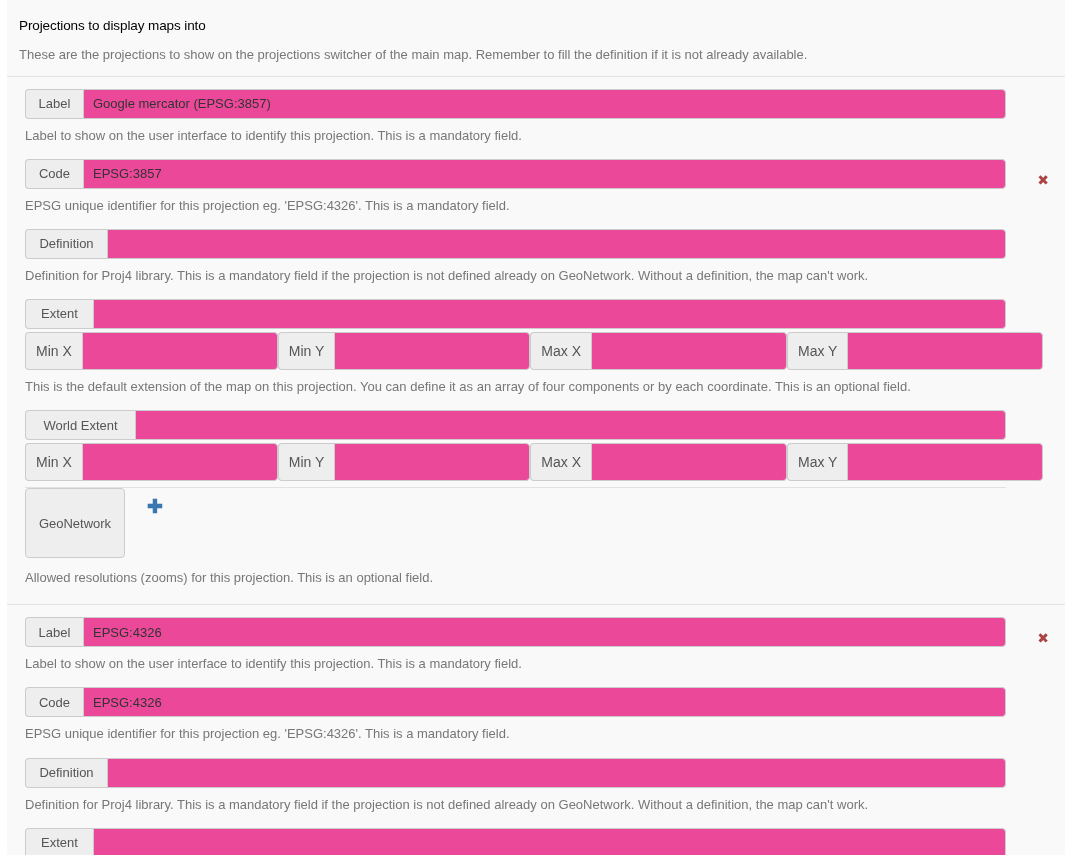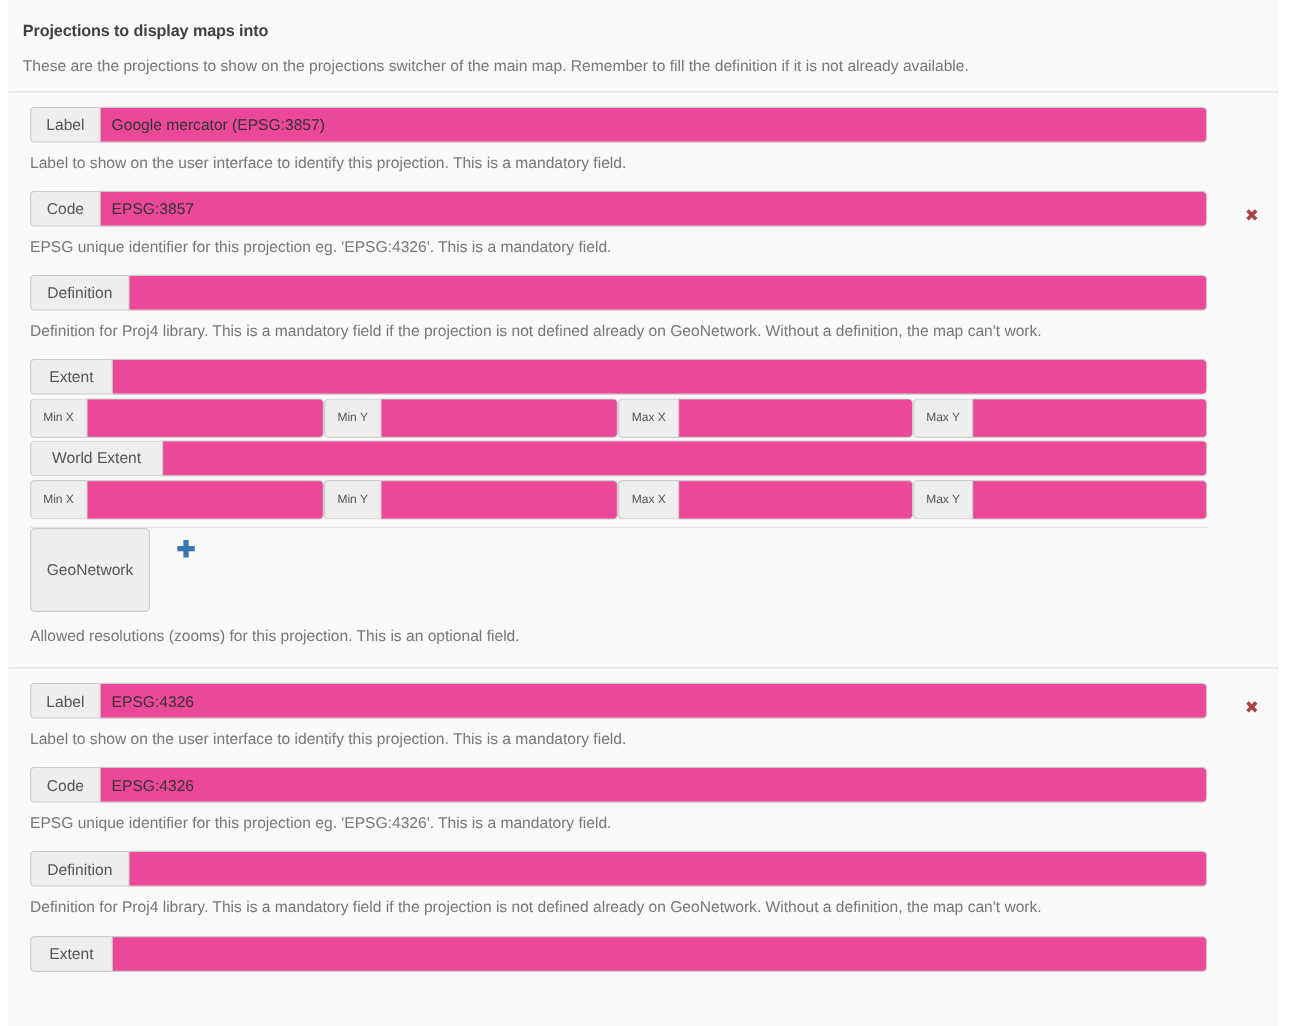--- a/index.html
+++ b/index.html
@@ -33,22 +33,22 @@
     min-height: 855px;
     background: #f9f9f9;
     box-sizing: border-box;
   }
 
   .section-head {
     padding: 18px 12px 0 12px;
   }
   .section-title {
     font-size: 13.5px;
-    font-weight: bold;
-    color: #404040;
+    font-weight: normal;
+    color: #000000;
     margin: 0 0 13px 0;
     letter-spacing: -0.1px;
   }
   .section-desc {
     font-size: 13px;
     color: #777777;
     margin: 13px 0 12px 0;
     line-height: 1.35;
   }
 
@@ -114,21 +114,21 @@
     margin-top: 3px;
   }
   .quad-group {
     display: flex;
     flex: 1 1 0;
     align-items: stretch;
   }
   .quad-group .addon {
     border-radius: 4px 0 0 4px;
     padding: 10px 10px;
-    font-size: 10px;
+    font-size: 14px;
   }
   .quad-group .txtinput {
     border-radius: 0 4px 4px 0;
     min-width: 0;
   }
 
   .extent-wrap { margin-top: 2px; }
   .extent-wrap .field-row .addon { min-width: 68px; }
 
   
@@ -235,20 +235,21 @@
           <div class="quad-group">
             <span class="addon">Max X</span>
             <input class="txtinput" type="text" value="" style="">
           </div>
           <div class="quad-group">
             <span class="addon">Max Y</span>
             <input class="txtinput" type="text" value="" style="">
           </div>
         </div>
       </div>
+      <div class="helptext">This is the default extension of the map on this projection. You can define it as an array of four components or by each coordinate. This is an optional field.</div>
 
       <div class="extent-wrap">
         <div class="field-row">
           <span class="addon" style="min-width:110px;">World Extent</span>
           <input class="txtinput" type="text" value="" style="">
         </div>
         <div class="quad-row">
           <div class="quad-group">
             <span class="addon">Min X</span>
             <input class="txtinput" type="text" value="" style="">

